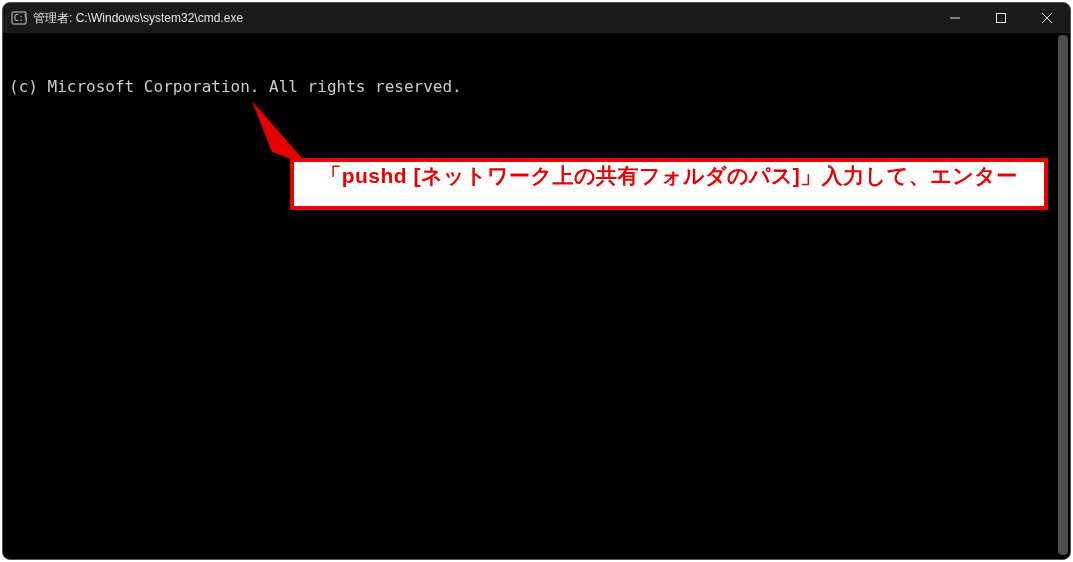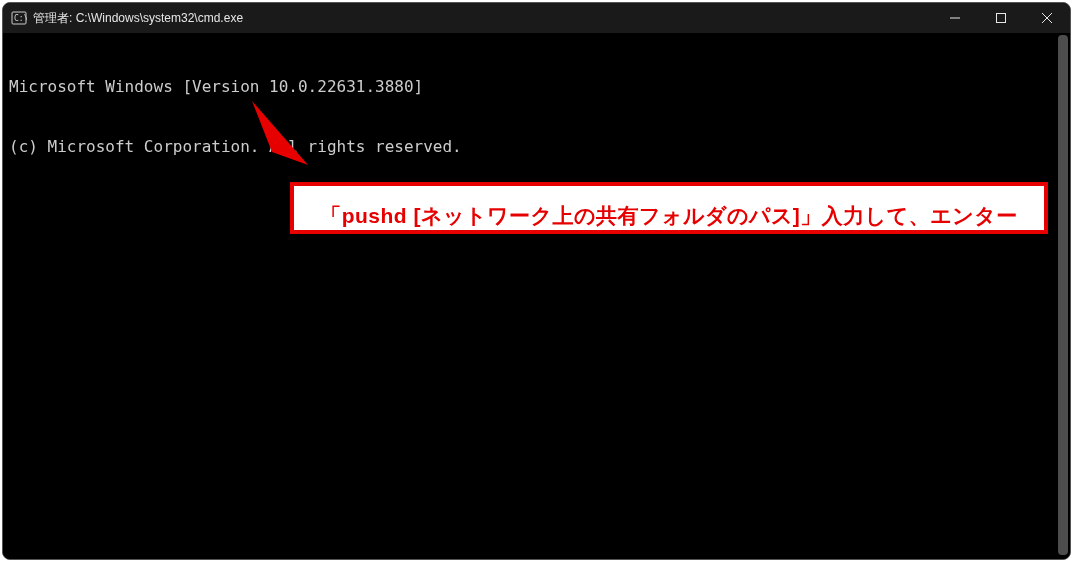--- a/index.html
+++ b/index.html
@@ -96,28 +96,27 @@
   }
   .callout {
     position: absolute;
     left: 290px;
     top: 158px;
     width: 758px;
     height: 52px;
     background: #fff;
     border: 4px solid #e60000;
     display: flex;
-    align-items: flex-end;
+    align-items: flex-start;
     justify-content: center;
     color: #e60000;
     font-weight: bold;
     font-size: 21px;
     font-family: "Meiryo", "Yu Gothic", sans-serif;
     letter-spacing: 0.5px;
-    margin-top: 24px;
   }
   .callout-arrow {
     position: absolute;
     left: 248px;
     top: 97px;
     width: 70px;
     height: 70px;
     pointer-events: none;
   }
 </style>
@@ -148,21 +147,20 @@
       <div class="win-btn close">
         <svg width="10" height="10" viewBox="0 0 10 10">
           <line x1="0" y1="0" x2="10" y2="10" stroke="#e6e6e6" stroke-width="1"></line>
           <line x1="10" y1="0" x2="0" y2="10" stroke="#e6e6e6" stroke-width="1"></line>
         </svg>
       </div>
     </div>
   </div>
 
   <div class="terminal">
-    <div class="line">Microsoft Windows [Version 10.0.22631.3880]</div>
     <div class="line">(c) Microsoft Corporation. All rights reserved.</div>
     <div class="line"></div>
   </div>
 
   <div class="scrollbar">
     <div class="scrollbar-thumb"></div>
   </div>
 </div>
 
 <svg class="callout-arrow" viewBox="0 0 70 70">

